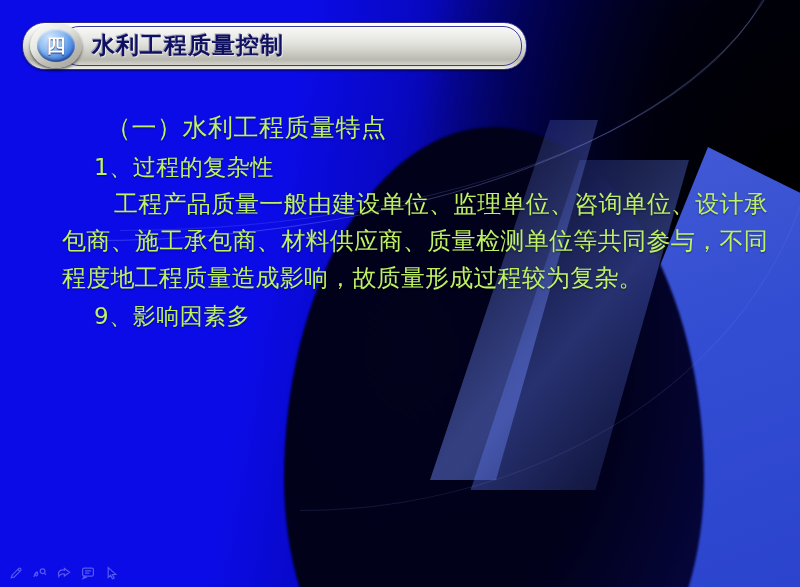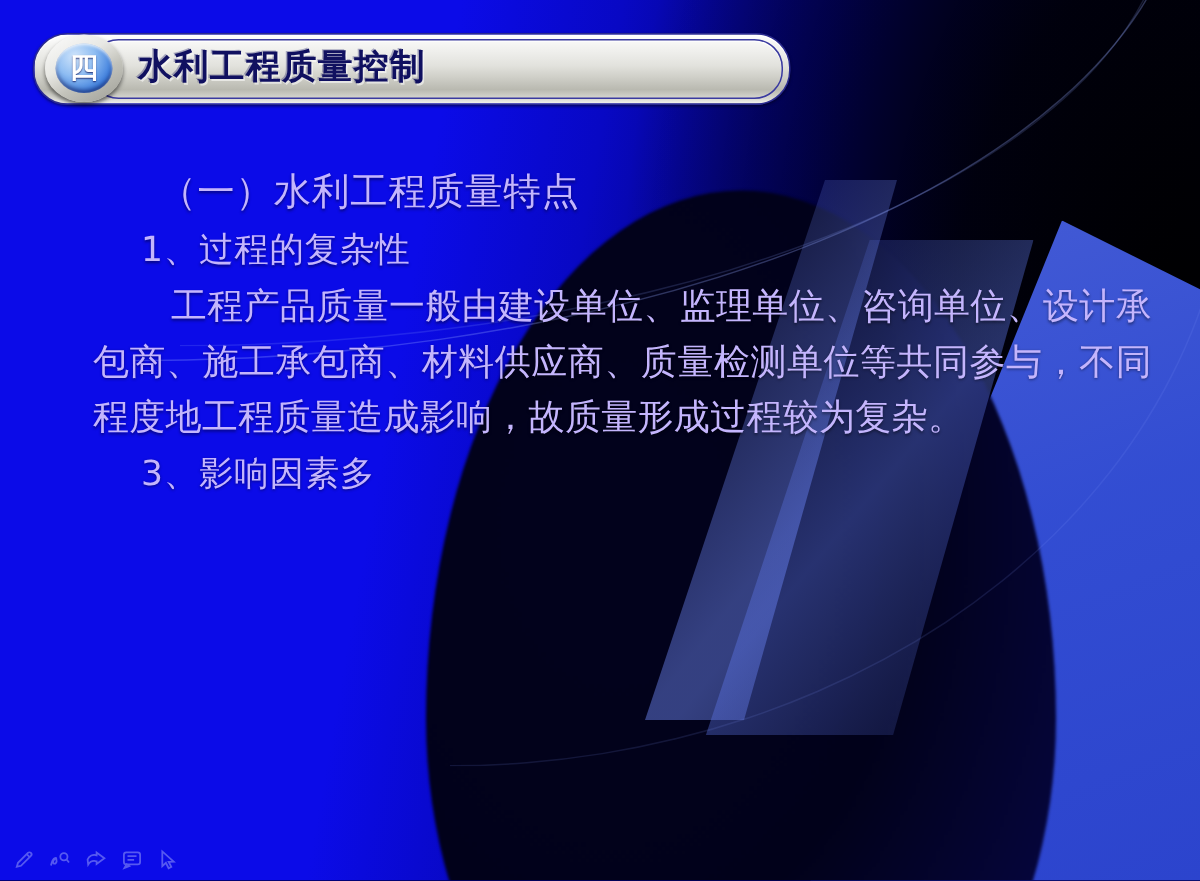--- a/index.html
+++ b/index.html
@@ -153,21 +153,21 @@
     border: 1px solid #3a3aa0;
     box-shadow: inset 0 1px 0 rgba(255,255,255,0.75);
     pointer-events: none;
   }
   .banner-title {
     position: absolute;
     left: 92px;
     top: 30px;
     height: 32px;
     line-height: 32px;
-    font-family: Liberation Mono, monospace;
+    font-family: Liberation Serif, serif;
     font-size: 23px;
     font-weight: 700;
     letter-spacing: 1px;
     color: #101060;
     text-shadow: 1px 1px 0 rgba(255,255,255,0.55),
                  -1px -1px 0 rgba(40,40,110,0.35);
     white-space: nowrap;
   }
   .badge {
     position: absolute;
@@ -199,21 +199,21 @@
     line-height: 1;
     text-shadow: 0 1px 1px rgba(0,0,70,0.7);
   }
 
   
   .body-copy {
     position: absolute;
     left: 62px;
     top: 108px;
     width: 706px;
-    color: #c4b5fd;
+    color: #bef264;
     font-family: "DejaVu Sans", "Liberation Sans", sans-serif;
   }
   .h-sub {
     font-size: 25px;
     line-height: 40px;
     padding-left: 44px;
     letter-spacing: 0.5px;
     text-shadow: 0 1px 2px rgba(0,0,0,0.45);
     white-space: nowrap;
   }
@@ -277,21 +277,21 @@
   <div class="banner-title">水利工程质量控制</div>
 
   <div class="body-copy">
     <div class="h-sub">（一）水利工程质量特点</div>
 
 
     <div class="h-item">1、过程的复杂性</div>
 
     <p class="para">工程产品质量一般由建设单位、监理单位、咨询单位、设计承包商、施工承包商、材料供应商、质量检测单位等共同参与，不同程度地工程质量造成影响，故质量形成过程较为复杂。</p>
 
-    <div class="h-item">3、影响因素多</div>
+    <div class="h-item">9、影响因素多</div>
 
   </div>
 
   <div class="toolbar">
     <span class="tool-icon">
       <svg viewBox="0 0 16 16" width="16" height="16" fill="none" stroke="currentColor" stroke-width="1.2">
         <path d="M3.2 12.8 L4 10.2 L10.6 3.6 A1.4 1.4 0 0 1 12.6 5.6 L6 12.2 Z"></path>
         <path d="M9.8 4.4 L11.8 6.4"></path>
       </svg>
     </span>

